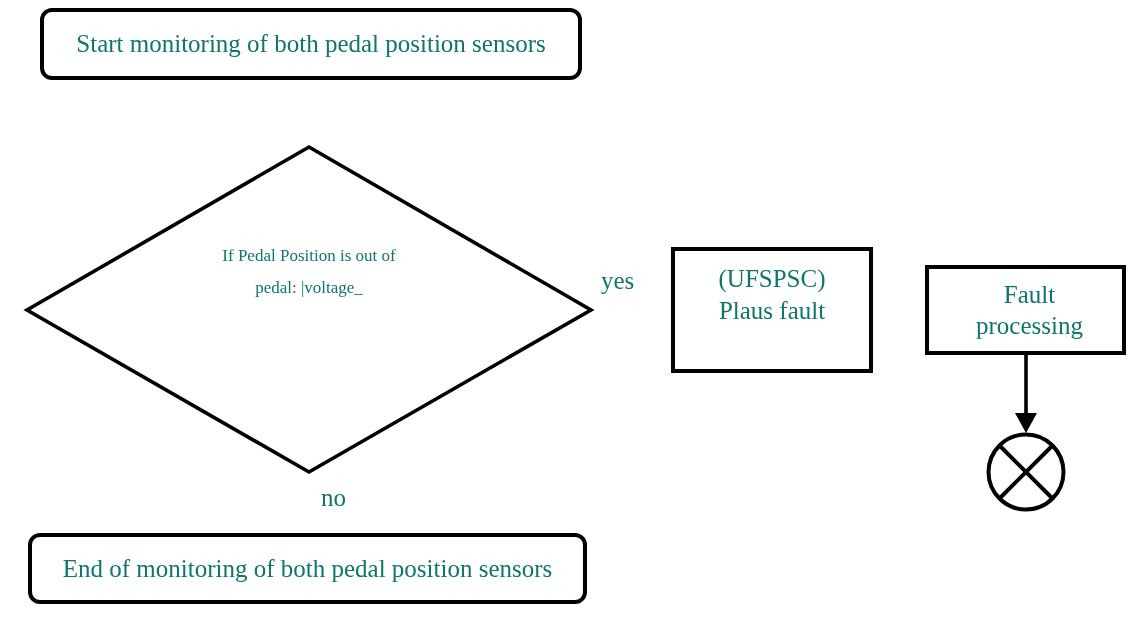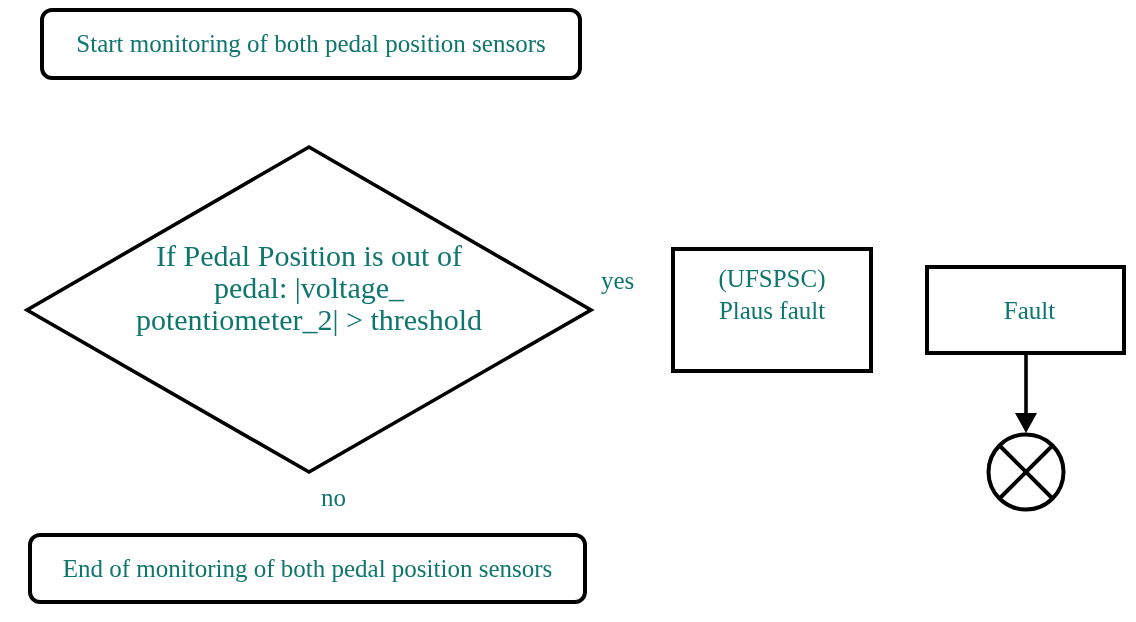--- a/index.html
+++ b/index.html
@@ -68,21 +68,21 @@
     align-items: center;
     justify-content: center;
     line-height: 31px;
     padding-left: 8px;
   }
   .decision-text {
     position: absolute;
     left: 76px;
     top: 240px;
     width: 440px;
-    font-size: 30px;
+    font-size: 17px;
     line-height: 32px;
     text-align: center;
   }
   .edge-label {
     position: absolute;
     font-size: 25px;
     line-height: 26px;
   }
   #yes-label {
     left: 588px;
@@ -112,32 +112,32 @@
     </g>
   </svg>
 
   <div class="node terminator" id="start-node">
     <span>Start monitoring of both pedal position sensors</span>
   </div>
 
   <div class="decision-text">
     <div>If Pedal Position is out of</div>
     <div>pedal: |voltage_</div>
-    <div>potentiometer_2| &gt; threshold</div>
   </div>
 
   <div class="edge-label" id="yes-label">yes</div>
   <div class="edge-label" id="no-label">no</div>
 
   <div class="node" id="plaus-node">
     <div>(UFSPSC)</div>
     <div>Plaus fault</div>
   </div>
 
   <div class="node" id="fault-node">
     <div>Fault</div>
+    <div>processing</div>
   </div>
 
   <div class="node terminator" id="end-node">
     <span>End of monitoring of both pedal position sensors</span>
   </div>
 
 </div>
 
 </body></html>

